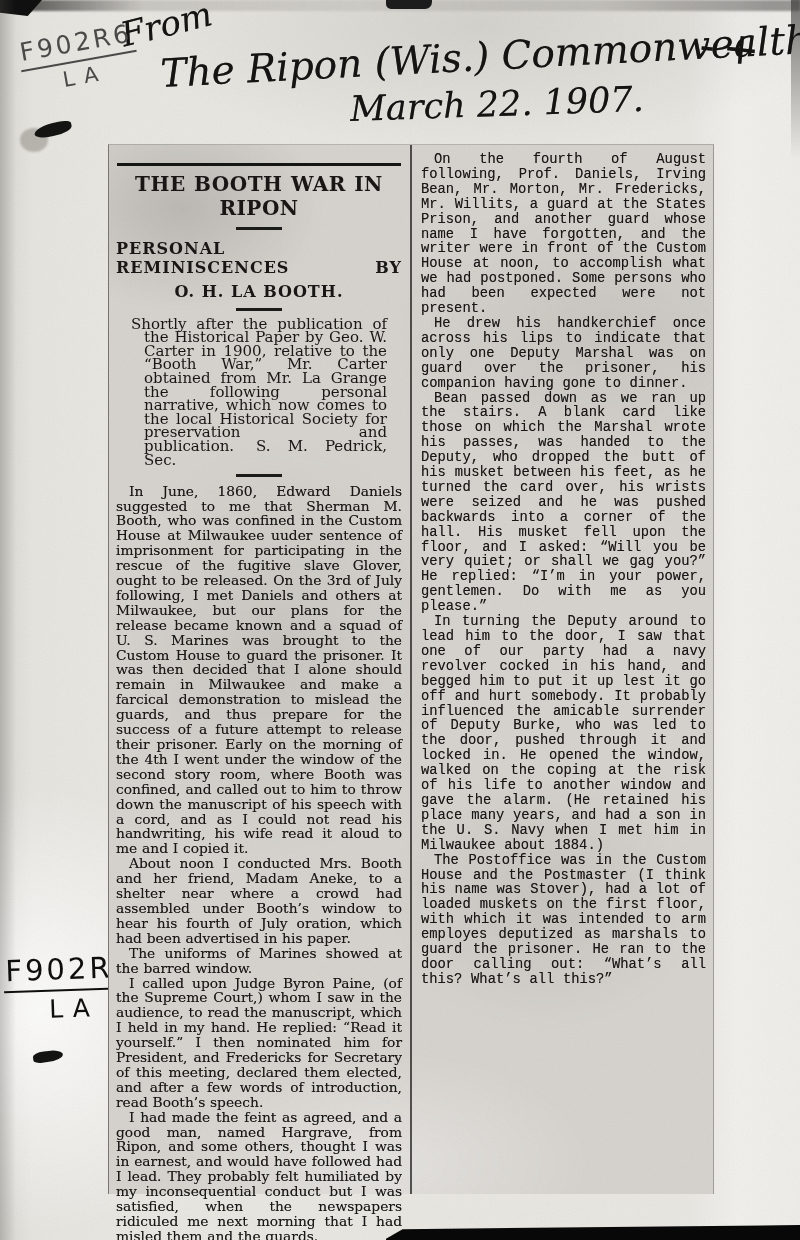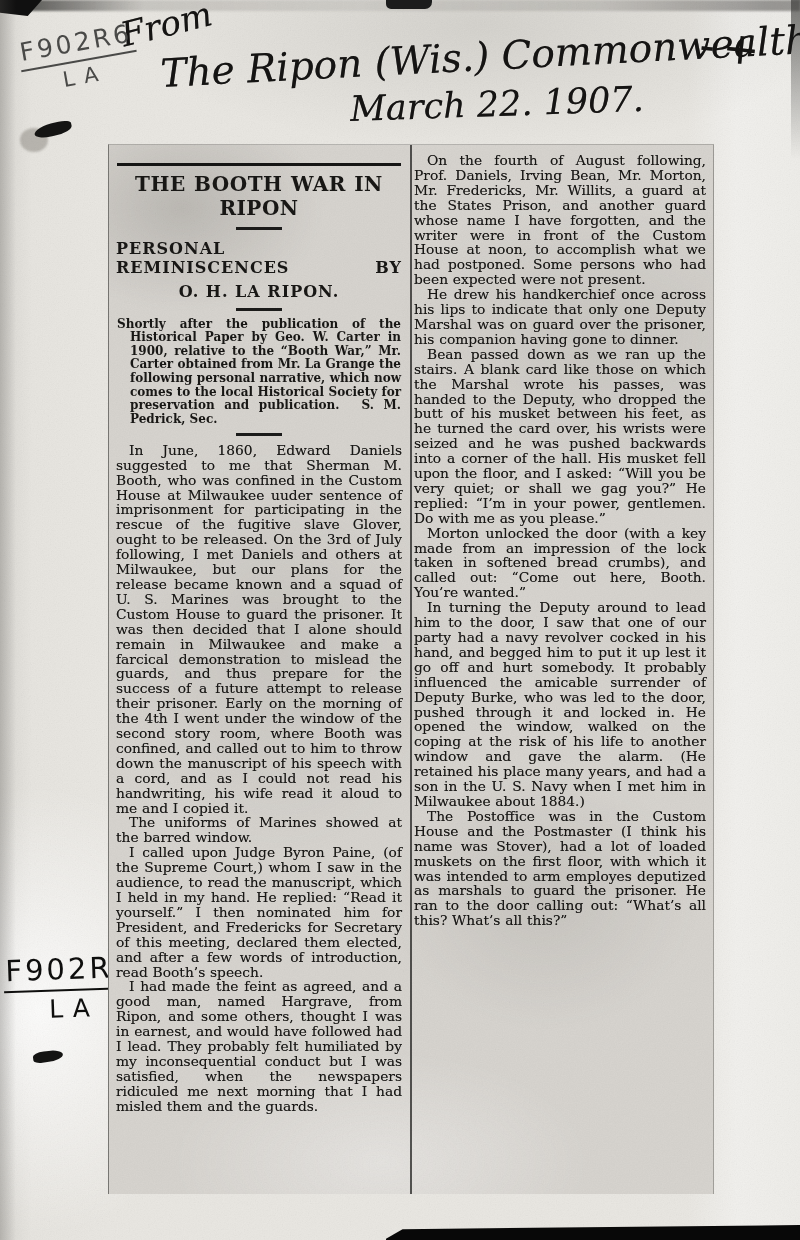--- a/index.html
+++ b/index.html
@@ -57,29 +57,29 @@
       radial-gradient(ellipse 260px 320px at 28% 48%, rgba(122,120,114,.15), transparent 65%),
       radial-gradient(ellipse 240px 200px at 72% 72%, rgba(118,116,110,.16), transparent 65%),
       radial-gradient(ellipse 320px 170px at 45% 97%, rgba(255,255,255,.35), transparent 65%);
     border-left:1.5px solid rgba(28,28,26,.5);
     border-right:1px solid rgba(40,40,38,.3);
     border-top:1px solid rgba(40,40,38,.22);
     display:flex;
   }
   .col{width:302px;box-sizing:border-box;}
   .col-left{padding:18px 9px 0 7px;}
-  .col-right{padding:3px 7px 0 3px;}
+  .col-right{padding:3px 7px 0 10px;font-family:Liberation Mono, monospace;}
   .divider{position:absolute;left:301px;top:0;width:1.5px;height:100%;background:rgba(22,22,20,.7);}
 
   .topline{height:3px;background:#151514;margin:0 1px 6px 1px;}
   .headline{font-size:20px;font-weight:bold;text-align:center;letter-spacing:.5px;word-spacing:1px;margin:4px 0 2px;line-height:1.2;}
   .short-rule{width:46px;height:2.5px;background:#1b1b1a;margin:7px auto;}
   .subhead1{font-size:16px;font-weight:bold;letter-spacing:1px;text-align:justify;text-align-last:justify;margin:9px 0 3px;line-height:1.2;}
   .subhead2{font-size:16px;font-weight:bold;letter-spacing:1px;text-align:center;margin:5px 0 2px;line-height:1.2;}
-  .intro{font-size:12px;font-weight:bold;line-height:13.6px;text-align:justify;margin:6px 1px 0;padding-left:13px;text-indent:-13px;}
+  .intro{font-size:15px;font-weight:normal;line-height:13.6px;text-align:justify;margin:6px 15px 0;padding-left:13px;text-indent:-13px;}
   .intro .sig{padding-left:22px;}
   .bodytext{margin-top:5px;}
   .para{font-size:13.8px;line-height:14.9px;text-align:justify;text-indent:13px;margin:0;word-spacing:.4px;text-shadow:0 0 .4px rgba(0,0,0,.45);}
 </style>
 </head>
 <body>
 
 <div class="page">
 
   <div class="band-top"></div>
@@ -108,38 +108,38 @@
   </div>
 
   <div class="clipping">
     <div class="divider"></div>
 
     <div class="col col-left">
       <div class="topline"></div>
       <h1 class="headline">THE BOOTH WAR IN RIPON</h1>
       <div class="short-rule"></div>
       <h2 class="subhead1">PERSONAL REMINISCENCES BY</h2>
-      <h2 class="subhead2">O. H. LA RIPON.</h2>
+      <h2 class="subhead2">O. H. LA BOOTH.</h2>
       <div class="short-rule"></div>
       <p class="intro"><span>Shortly after the publication of the Historical Paper by Geo. W. Carter in 1900, relative to the “Booth War,” Mr. Carter obtained from Mr. La Grange the following personal narrative, which now comes to the local Historical Society for preservation and publication.</span><span class="sig">S. M. Pedrick, Sec.</span></p>
       <div class="short-rule"></div>
       <div class="bodytext">
           <p class="para">In June, 1860, Edward Daniels suggested to me that Sherman M. Booth, who was confined in the Custom House at Milwaukee uuder sentence of imprisonment for participating in the rescue of the fugitive slave Glover, ought to be released.  On the 3rd of July following, I met Daniels and others at Milwaukee, but our plans for the release became known and a squad of U. S. Marines was brought to the Custom House to guard the prisoner.  It was then decided that I alone should remain in Milwaukee and make a farcical demonstration to mislead the guards, and thus prepare for the success of a future attempt to release their prisoner.  Early on the morning of the 4th I went under the window of the second story room, where Booth was confined, and called out to him to throw down the manuscript of his speech with a cord, and as I could not read his handwriting, his wife read it aloud to me and I copied it.</p>
+          <p class="para">About noon I conducted Mrs. Booth and her friend, Madam Aneke, to a shelter near where a crowd had assembled under Booth’s window to hear his fourth of July oration, which had been advertised in his paper.</p>
           <p class="para">The uniforms of Marines showed at the barred window.</p>
           <p class="para">I called upon Judge Byron Paine, (of the Supreme Court,) whom I saw in the audience, to read the manuscript, which I held in my hand.  He replied: “Read it yourself.”  I then nominated him for President, and Fredericks for Secretary of this meeting, declared them elected, and after a few words of introduction, read Booth’s speech.</p>
           <p class="para">I had made the feint as agreed, and a good man, named Hargrave, from Ripon, and some others, thought I was in earnest, and would have followed had I lead.  They probably felt humiliated by my inconsequential conduct but I was satisfied, when the newspapers ridiculed me next morning that I had misled them and the guards.</p>
         </div>
     </div>
 
     <div class="col col-right">
       <div class="bodytext">
           <p class="para">On the fourth of August following, Prof. Daniels, Irving Bean, Mr. Morton, Mr. Fredericks, Mr. Willits, a guard at the States Prison, and another guard whose name I have forgotten, and the writer were in front of the Custom House at noon, to accomplish what we had postponed.  Some persons who had been expected were not present.</p>
           <p class="para">He drew his handkerchief once across his lips to indicate that only one Deputy Marshal was on guard over the prisoner, his companion having gone to dinner.</p>
           <p class="para">Bean passed down as we ran up the stairs.  A blank card like those on which the Marshal wrote his passes, was handed to the Deputy, who dropped the butt of his musket between his feet, as he turned the card over, his wrists were seized and he was pushed backwards into a corner of the hall.  His musket fell upon the floor, and I asked: “Will you be very quiet; or shall we gag you?”  He replied: “I’m in your power, gentlemen.  Do with me as you please.”</p>
-          <p class="para">Morton unlocked the door (with a key made from an impression of the lock taken in softened bread crumbs), and called out: “Come out here, Booth. You’re wanted.”</p>
           <p class="para">In turning the Deputy around to lead him to the door, I saw that one of our party had a navy revolver cocked in his hand, and begged him to put it up lest it go off and hurt somebody.  It probably influenced the amicable surrender of Deputy Burke, who was led to the door, pushed through it and locked in. He opened the window, walked on the coping at the risk of his life to another window and gave the alarm.  (He retained his place many years, and had a son in the U. S. Navy when I met him in Milwaukee about 1884.)</p>
           <p class="para">The Postoffice was in the Custom House and the Postmaster (I think his name was Stover), had a lot of loaded muskets on the first floor, with which it was intended to arm employes deputized as marshals to guard the prisoner. He ran to the door calling out: “What’s all this? What’s all this?”</p>
         </div>
     </div>
   </div>
 
   <svg class="noise" width="800" height="1240" xmlns="http://www.w3.org/2000/svg">
     <filter id="nz">
         <feTurbulence type="fractalNoise" baseFrequency="0.85" numOctaves="2" seed="7"></feTurbulence>
         <feColorMatrix type="saturate" values="0"></feColorMatrix>

